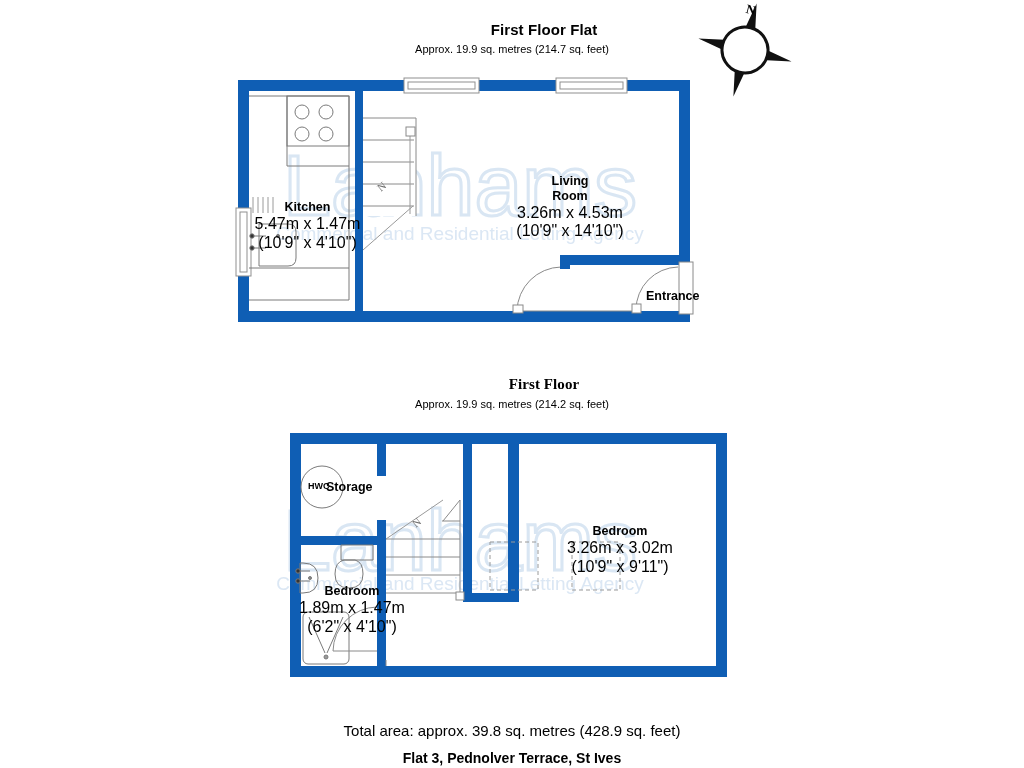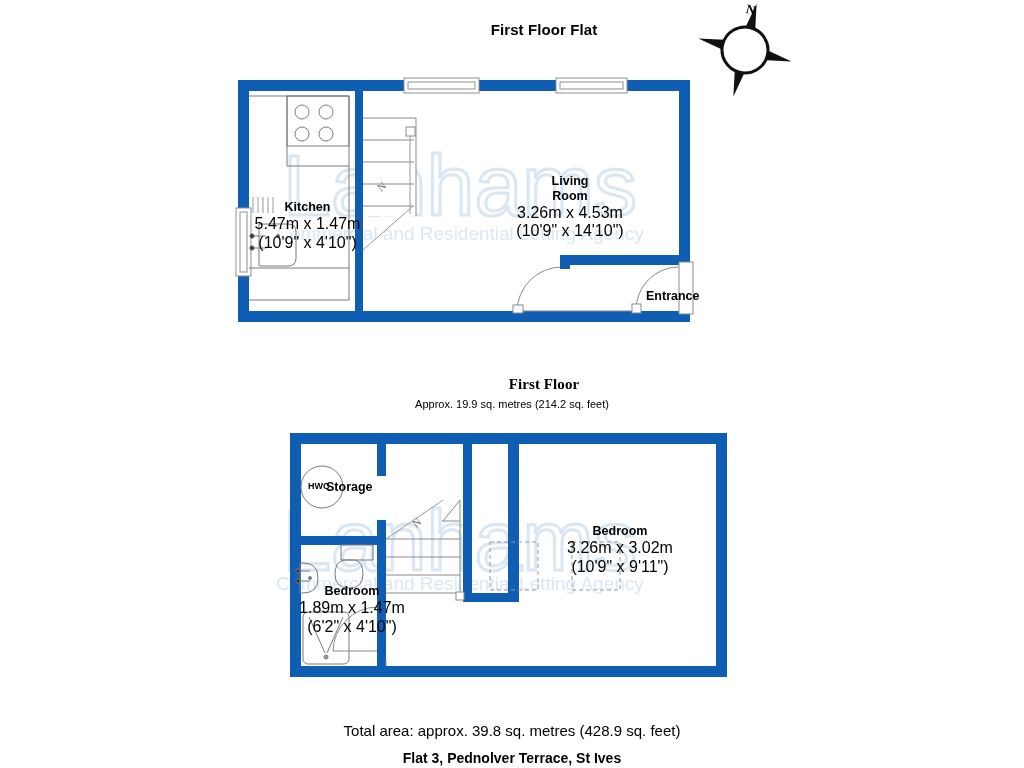--- a/index.html
+++ b/index.html
@@ -289,20 +289,21 @@
       <path d="M0 48 L7 12 L0 16 L-7 12 Z" fill="#111111"></path>
       <path d="M48 0 L12 7 L16 0 L12 -7 Z" fill="#111111"></path>
       <path d="M-48 0 L-12 7 L-16 0 L-12 -7 Z" fill="#111111"></path>
       <circle cx="0" cy="0" r="23" fill="#ffffff" stroke="#111111" stroke-width="3"></circle>
     </g>
   </svg>
 
   <div class="compass-n" style="left:746px; top:2px;">N</div>
 
   <div class="plan-title" style="top:21px;">First Floor Flat</div>
+  <div class="plan-sub" style="top:43px;">Approx.  19.9 sq. metres (214.7 sq. feet)</div>
 
   <div class="room-label" style="left:240px; top:200px; width:135px;">
     <span class="rname">Kitchen</span>
     <span class="rdim">5.47m x 1.47m</span>
     <span class="rdim">(10'9" x 4'10")</span>
   </div>
 
   <div class="room-label" style="left:451px; top:174px; width:150px;margin-left:44px;">
     <span class="rname">Living</span>
     <span class="rname">Room</span>

